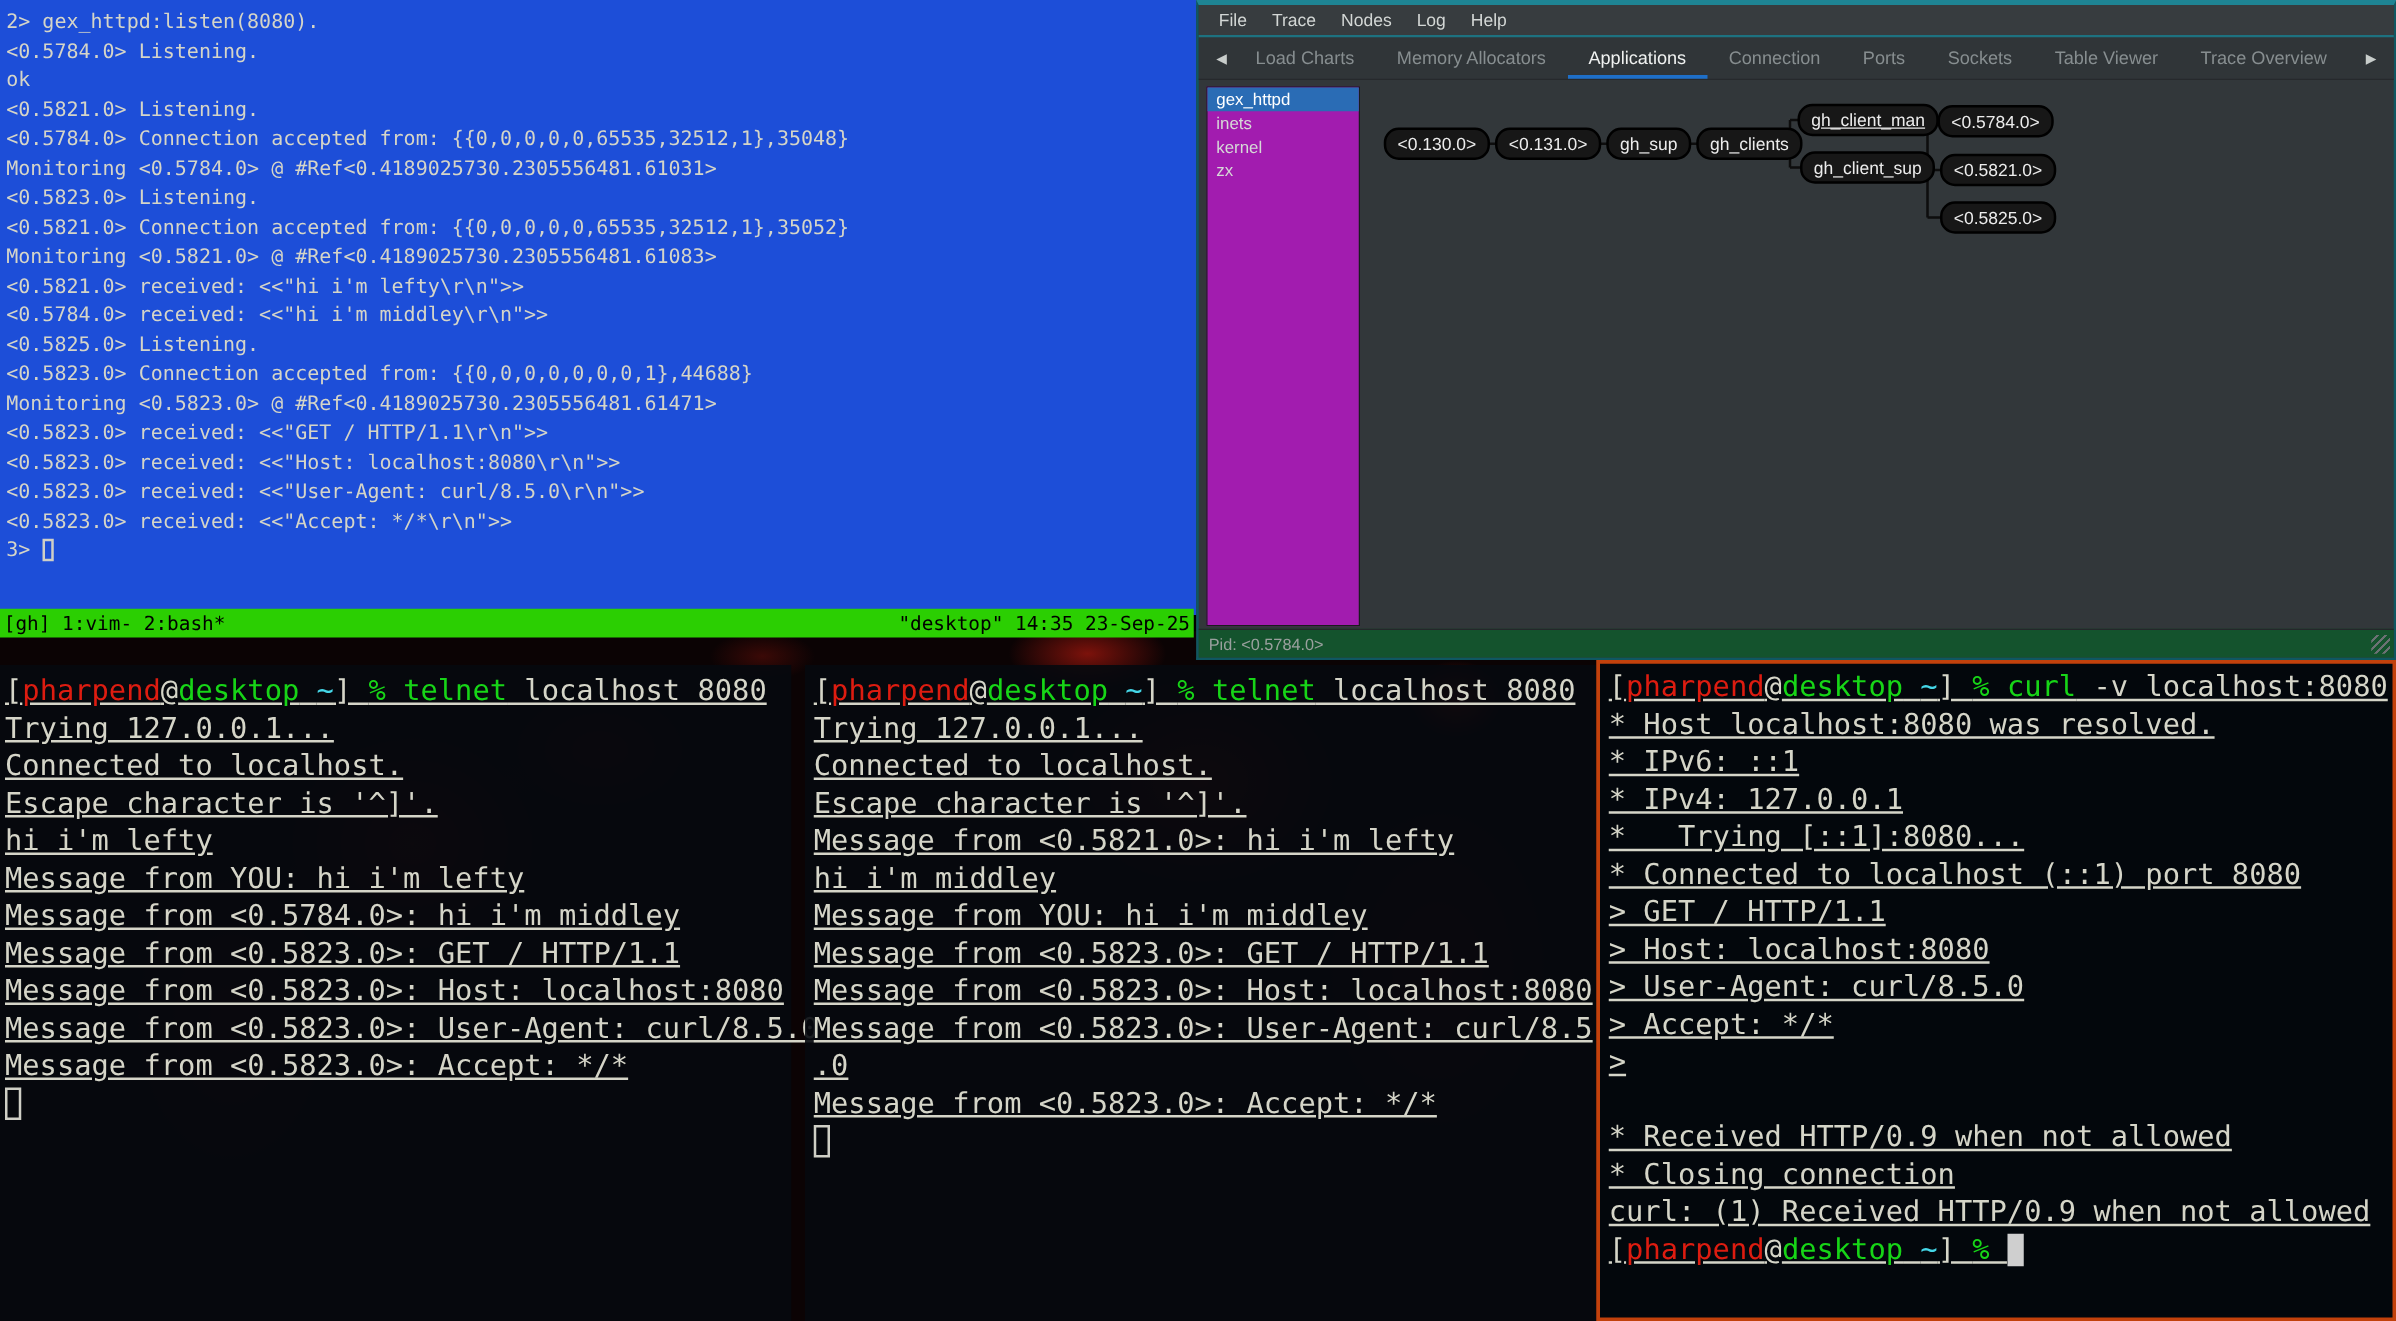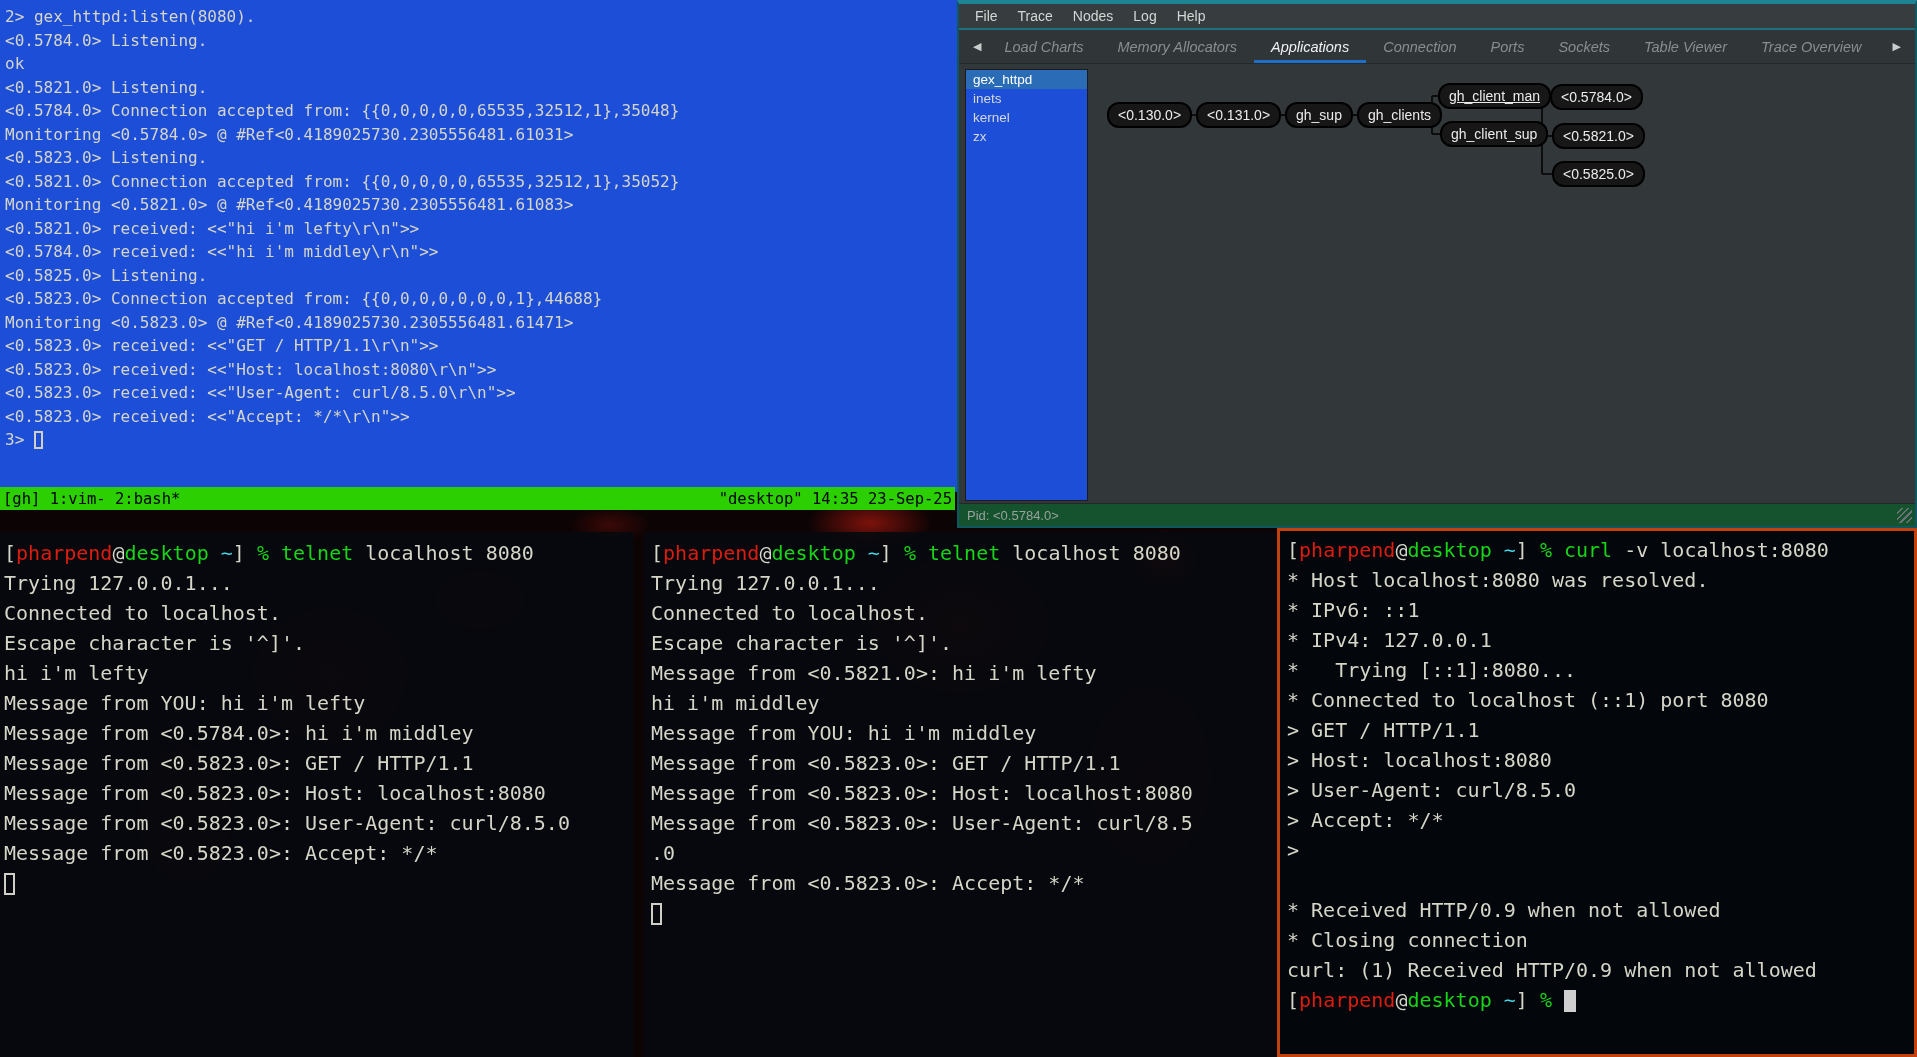--- a/index.html
+++ b/index.html
@@ -34,21 +34,21 @@
          padding:5px 0 0 5px;font-size:16px;line-height:23.5px;}
   .t-erl .tl{height:23.5px;}
 
   
   .tmux{position:absolute;left:0;top:487px;width:955px;height:23px;background:#2bcf02;
         color:#000;z-index:2;display:flex;justify-content:space-between;align-items:center;
         font-family:"DejaVu Sans Mono","Liberation Mono",monospace;font-size:15.5px;
         padding:0 3px;box-sizing:border-box;}
 
   
-  .term-b{font-size:20px;line-height:30px;}
+  .term-b{font-size:23px;line-height:30px;text-decoration:underline;}
   .term-b .tl{height:30px;}
   .t-left{position:absolute;left:0;top:532px;width:633px;height:525px;
           background:rgba(5,9,14,.90);padding:6px 0 0 4px;box-sizing:border-box;}
   .t-mid{position:absolute;left:644px;top:532px;width:633px;height:525px;
          background:rgba(5,9,14,.90);padding:6px 0 0 7px;box-sizing:border-box;}
   .t-right{position:absolute;left:1277px;top:528px;width:640px;height:529px;
            background:rgba(3,7,12,.97);border:3px solid #c2410c;
            padding:4px 0 0 7px;box-sizing:border-box;}
 
   
@@ -61,21 +61,21 @@
   .menu-item{padding:0 10px;font-size:14px;color:#d3d7d5;}
   .obs-menusep{height:2px;background:#1d7280;flex:0 0 auto;}
   .obs-tabbar{height:33px;background:#303538;display:flex;align-items:stretch;
               padding:0 8px;border-bottom:1px solid #26292c;flex:0 0 auto;}
   .tab{display:flex;align-items:center;padding:0 17px;font-size:14.5px;color:#878e90;}
   .tab.active{color:#f0f2f1;box-shadow:inset 0 -3px 0 #1e6fc8;}
   .tab-arrow{display:flex;align-items:center;font-size:11px;color:#c8cdcb;padding:0 6px;}
   .tab-arrow.right{margin-left:auto;}
   .obs-content{position:relative;flex:1 1 auto;overflow:hidden;}
   .obs-sidebar{position:absolute;left:6px;top:5px;width:123px;height:432px;
-               background:#1d4ed8;border:1px solid #191c1e;box-sizing:border-box;}
+               background:#a21caf;border:1px solid #191c1e;box-sizing:border-box;}
   .side-item{height:19px;line-height:19px;padding-left:7px;font-size:13.5px;color:#d6d9d7;
              white-space:nowrap;overflow:hidden;}
   .side-item.selected{background:#2a6cb5;color:#fff;}
   .obs-edges{position:absolute;left:0;top:0;width:952px;height:441px;}
   .gnode{position:absolute;height:26px;box-sizing:border-box;background:#171717;
          border:2px solid #000;border-radius:12px;color:#ececec;font-size:14px;
          display:flex;align-items:center;padding:0 9px;white-space:nowrap;}
   .obs-status{height:22px;background:#14532d;border-top:1px solid #24272a;flex:0 0 auto;
               display:flex;align-items:center;padding-left:8px;font-size:13px;color:#9aa09e;
               position:relative;}
@@ -98,21 +98,21 @@
   <div class="obs-menubar">
       <span class="menu-item">File</span>
       <span class="menu-item">Trace</span>
       <span class="menu-item">Nodes</span>
       <span class="menu-item">Log</span>
       <span class="menu-item">Help</span>
     </div>
   <div class="obs-menusep"></div>
   <div class="obs-tabbar">
     <span class="tab-arrow">◀</span>
-    <span style="display:flex;align-items:stretch;font-style:italic;">
+    <span style="display:flex;align-items:stretch;">
         <span class="tab">Load Charts</span>
         <span class="tab">Memory Allocators</span>
         <span class="tab active">Applications</span>
         <span class="tab">Connection</span>
         <span class="tab">Ports</span>
         <span class="tab">Sockets</span>
         <span class="tab">Table Viewer</span>
         <span class="tab">Trace Overview</span>
       </span>
     <span class="tab-arrow right">▶</span>

